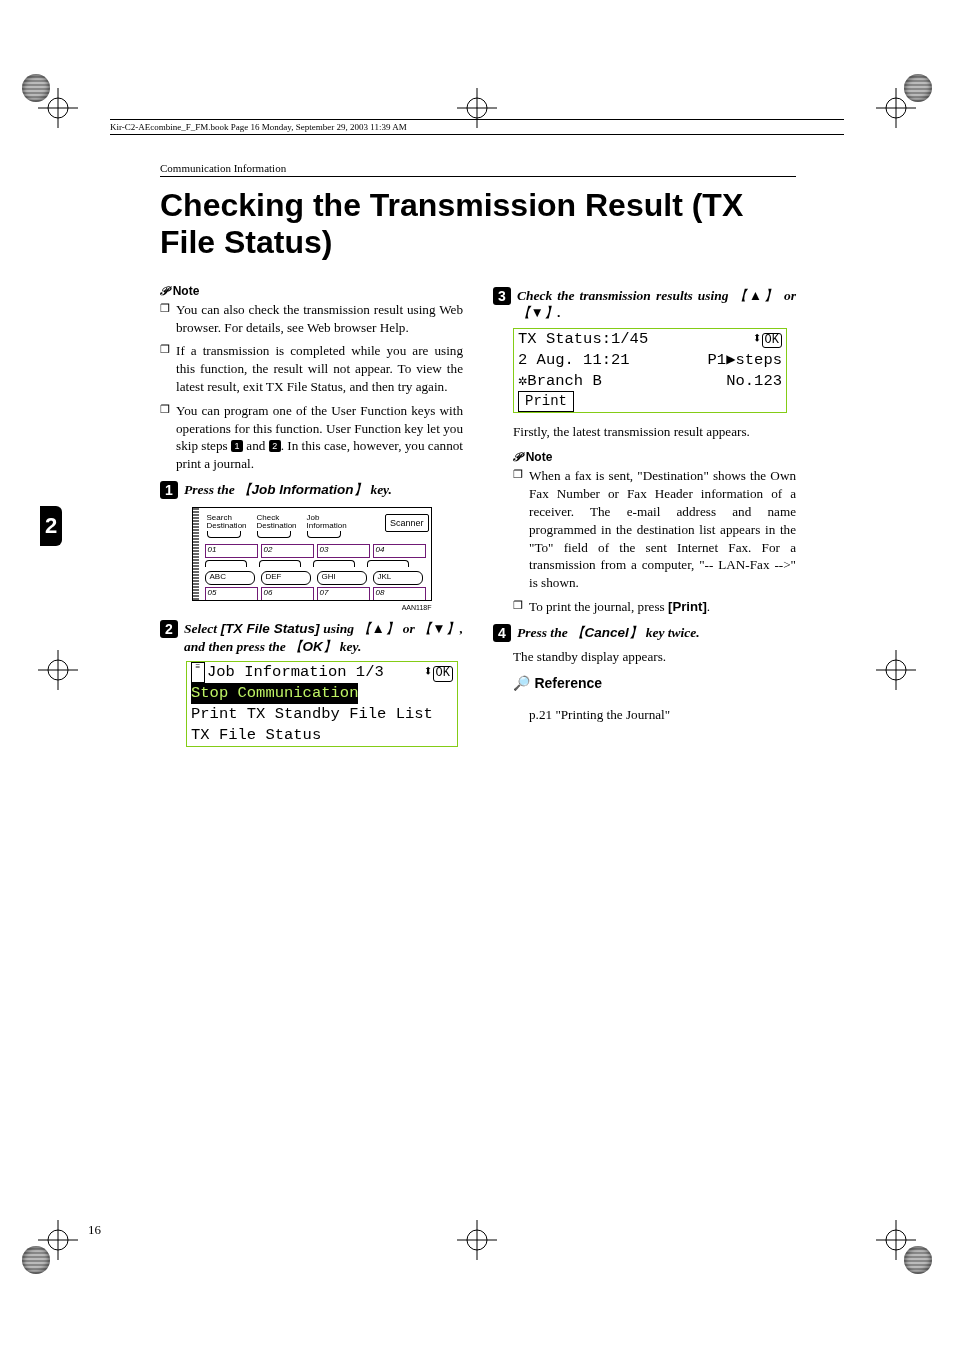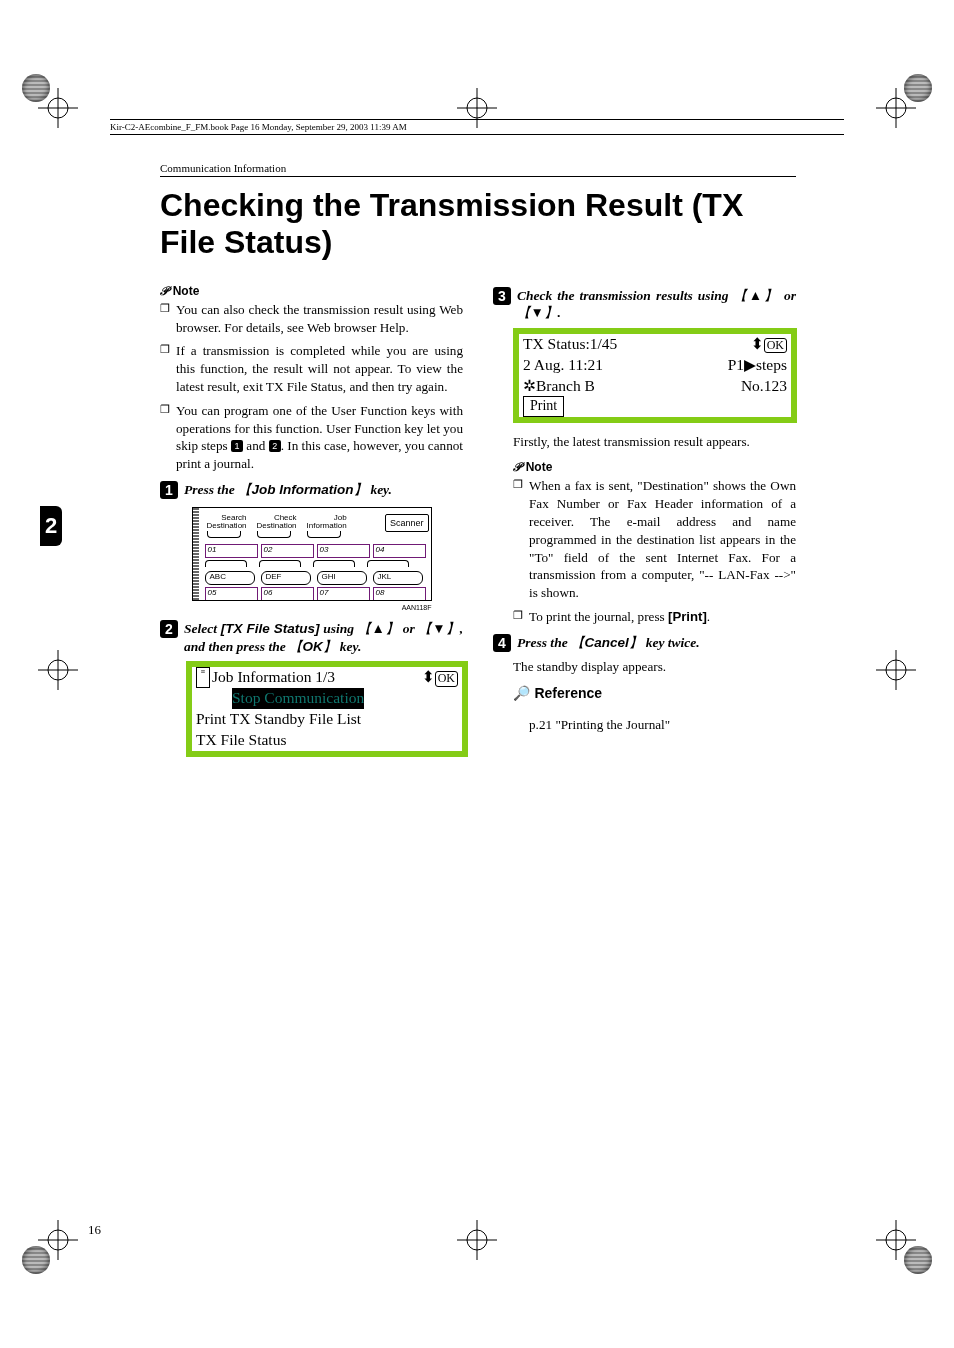--- a/index.html
+++ b/index.html
@@ -164,40 +164,40 @@
     margin: 8px auto; width: 240px;
   }
   .panel-illus .frame {
     border: 1px solid #000;
     padding: 6px 2px 0 2px;
     font-family: Arial, sans-serif;
     font-size: 9px;
     position: relative;
   }
   .panel-illus .toprow { display:flex; gap:2px; align-items:flex-start; padding-left:12px;}
-  .panel-illus .topbtn { text-align:right; font-size:8px; line-height:1.05; }
+  .panel-illus .topbtn { text-align:left; font-size:8px; line-height:1.05; }
   .panel-illus .tab { width:32px; height:6px; border:1px solid #000; border-top:none; border-radius:0 0 4px 4px; }
   .panel-illus .tab.up { border:1px solid #000; border-bottom:none; border-radius:4px 4px 0 0; }
   .panel-illus .scanner { border:1px solid #000; padding:1px 4px; font-size:9px; border-radius:2px; margin-left:auto; height:14px; display:flex; align-items:center;}
   .panel-illus .destcell { width:48px; height:12px; border:1px solid #701a75; font-size:8px; padding:0 2px; display:flex; align-items:center; margin-right:3px;font-style:italic;}
   .panel-illus .destrow { display:flex; padding-left:10px; margin-top:2px;}
   .panel-illus .letterbtn { width:44px; height:12px; border:1px solid #000; border-radius:6px; font-size:8px; display:flex; align-items:center; padding:0 4px; margin-right:6px;}
   .panel-illus .leftbar { position:absolute; left:0; top:0; bottom:0; width:6px; background:repeating-linear-gradient(0deg,#666 0 2px,#fff 2px 3px);}
   .panel-illus .code { text-align:right; font-size:7px; margin-top:2px; font-family:Arial,sans-serif;}
 
   .lcd {
-    font-family: Liberation Serif, serif;
+    font-family: Liberation Mono, monospace;
     font-size: 15.5px;
-    border: 6px solid #84cc16;
+    border: 1px solid #84cc16;
     margin: 6px 0 10px 26px;
     width: 270px;
     line-height: 1.35;
   }
   .lcd .row { padding: 0 4px; display:flex; white-space:pre; }
-  .lcd .hl { background:#000; color:#0f766e; display:inline-block;margin-left:36px; }
+  .lcd .hl { background:#000; color:#bef264; display:inline-block; }
   .lcd .right { margin-left:auto; }
   .lcd .ok { border:1px solid #000; border-radius:3px; padding:0 2px; font-size:12px; display:inline-block; line-height:1.1;}
   .lcd .btn { border:1px solid #000; padding:0 6px; display:inline-block; font-size:14px; }
   .lcd .listicon { display:inline-block; width:12px; border:1px solid #000; font-size:8px; line-height:1; text-align:center; margin-right:2px;}
   .lcd2 { width: 272px; margin-left: 20px; }
   .after-lcd { margin: 0 0 8px 20px; text-align: justify; }
   .ref-head { font-family: Arial, sans-serif; font-weight: bold; font-size:14px; margin:4px 0 2px 20px;}
   .ref-head .mag { font-style: normal; margin-right:4px; }
   .ref-body { margin-left: 36px; }
   .indent-note ul.note-list li { padding-left: 16px; }

